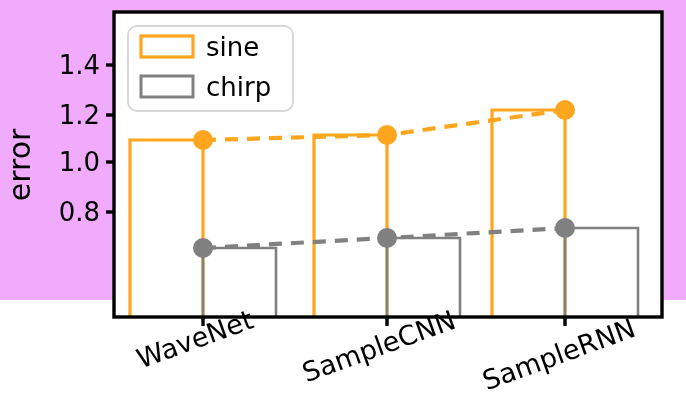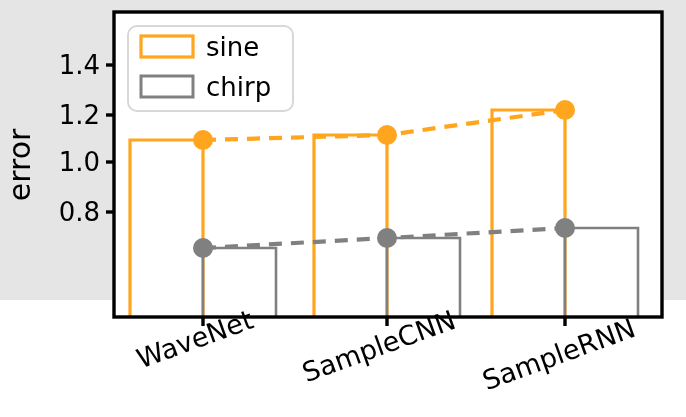--- a/index.html
+++ b/index.html
@@ -1,18 +1,18 @@
 <!DOCTYPE html>
 <html><head>
 <meta charset="utf-8">
 <style>
   html,body{margin:0;padding:0;background:#ffffff;}
   body{width:686px;height:417px;overflow:hidden;
        font-family:"DejaVu Sans","Liberation Sans",sans-serif;}
-  #root{position:relative;width:686px;height:300px;background:#e5e5e5;}
+  #root{position:relative;width:686px;height:300px;background:#f0abfc;}
   svg#fig{position:absolute;left:0;top:0;width:686px;height:417px;display:block;}
   .tick-lbl{font-family:"DejaVu Sans","Liberation Sans",sans-serif;font-size:26px;fill:#000000;}
   .axis-title{font-family:"DejaVu Sans","Liberation Sans",sans-serif;font-size:30px;fill:#000000;}
   .legend-lbl{font-family:"DejaVu Sans","Liberation Sans",sans-serif;font-size:26px;fill:#000000;}
   .xcat-lbl{font-family:"DejaVu Sans","Liberation Sans",sans-serif;font-size:27px;fill:#000000;}
 </style>
 </head>
 <body>
 
 <div id="root">

